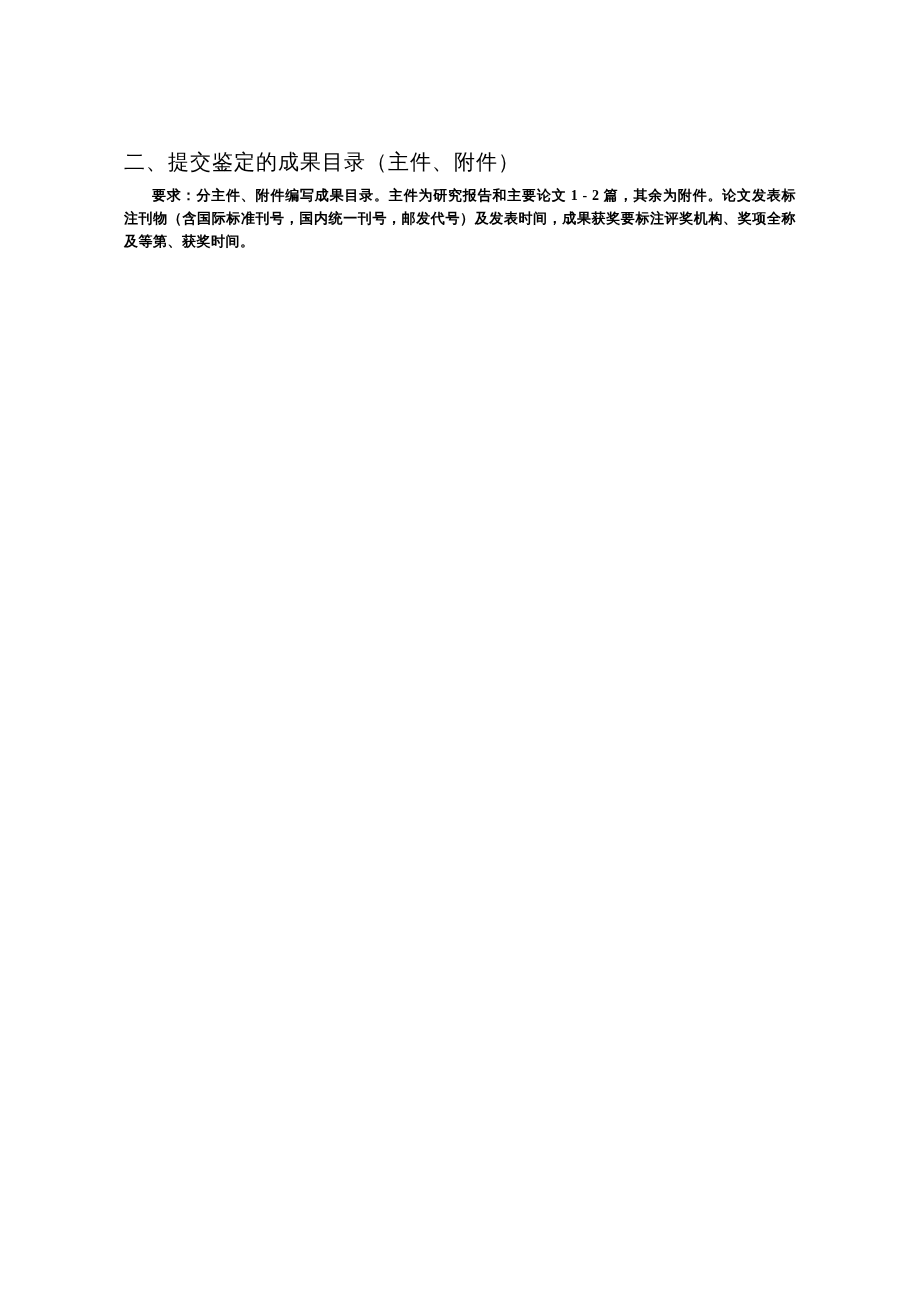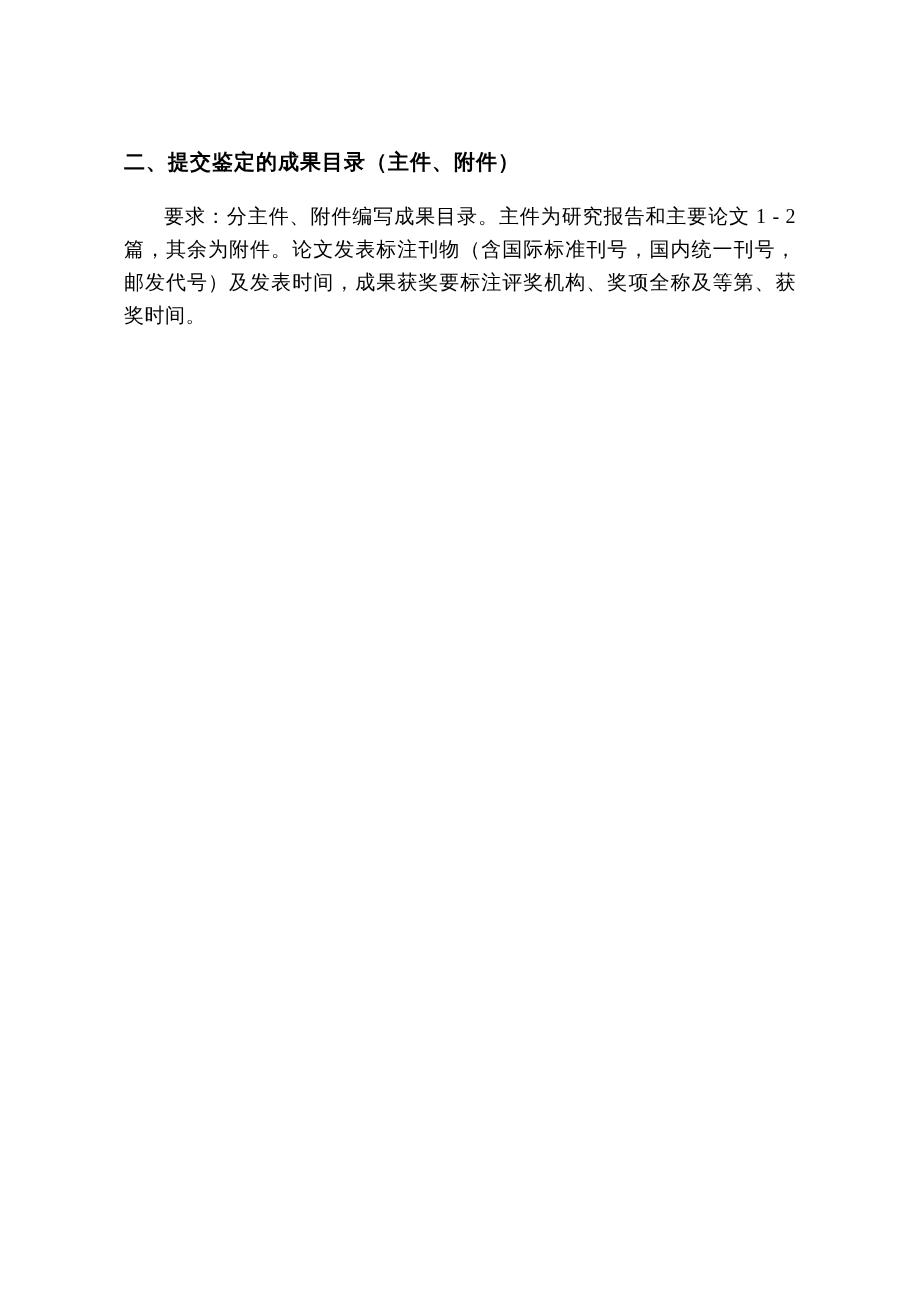--- a/index.html
+++ b/index.html
@@ -12,29 +12,30 @@
       height: 1301px;
       background: #ffffff;
       font-family: "SimSun", "宋体", serif;
       color: #000000;
       padding-top: 148px;
       padding-left: 124px;
       padding-right: 124px;
     }
     .heading {
       font-size: 21px;
-      font-weight: bold;
+      font-weight: normal;
       letter-spacing: 1px;
-      margin-bottom: 24px;
+      margin-bottom: 8px;
     }
     .body-text {
-      font-size: 20px;
+      font-size: 14px;
       line-height: 1.65;
       text-indent: 2em;
       text-align: justify;
       letter-spacing: 0.5px;
+      font-weight: bold;
     }
   </style>
 </head>
 <body>
 
 <h2 class="heading">二、提交鉴定的成果目录（主件、附件）</h2>
 <p class="body-text">要求：分主件、附件编写成果目录。主件为研究报告和主要论文 1 - 2 篇，其余为附件。论文发表标注刊物（含国际标准刊号，国内统一刊号，邮发代号）及发表时间，成果获奖要标注评奖机构、奖项全称及等第、获奖时间。</p>
 
 </body></html>

